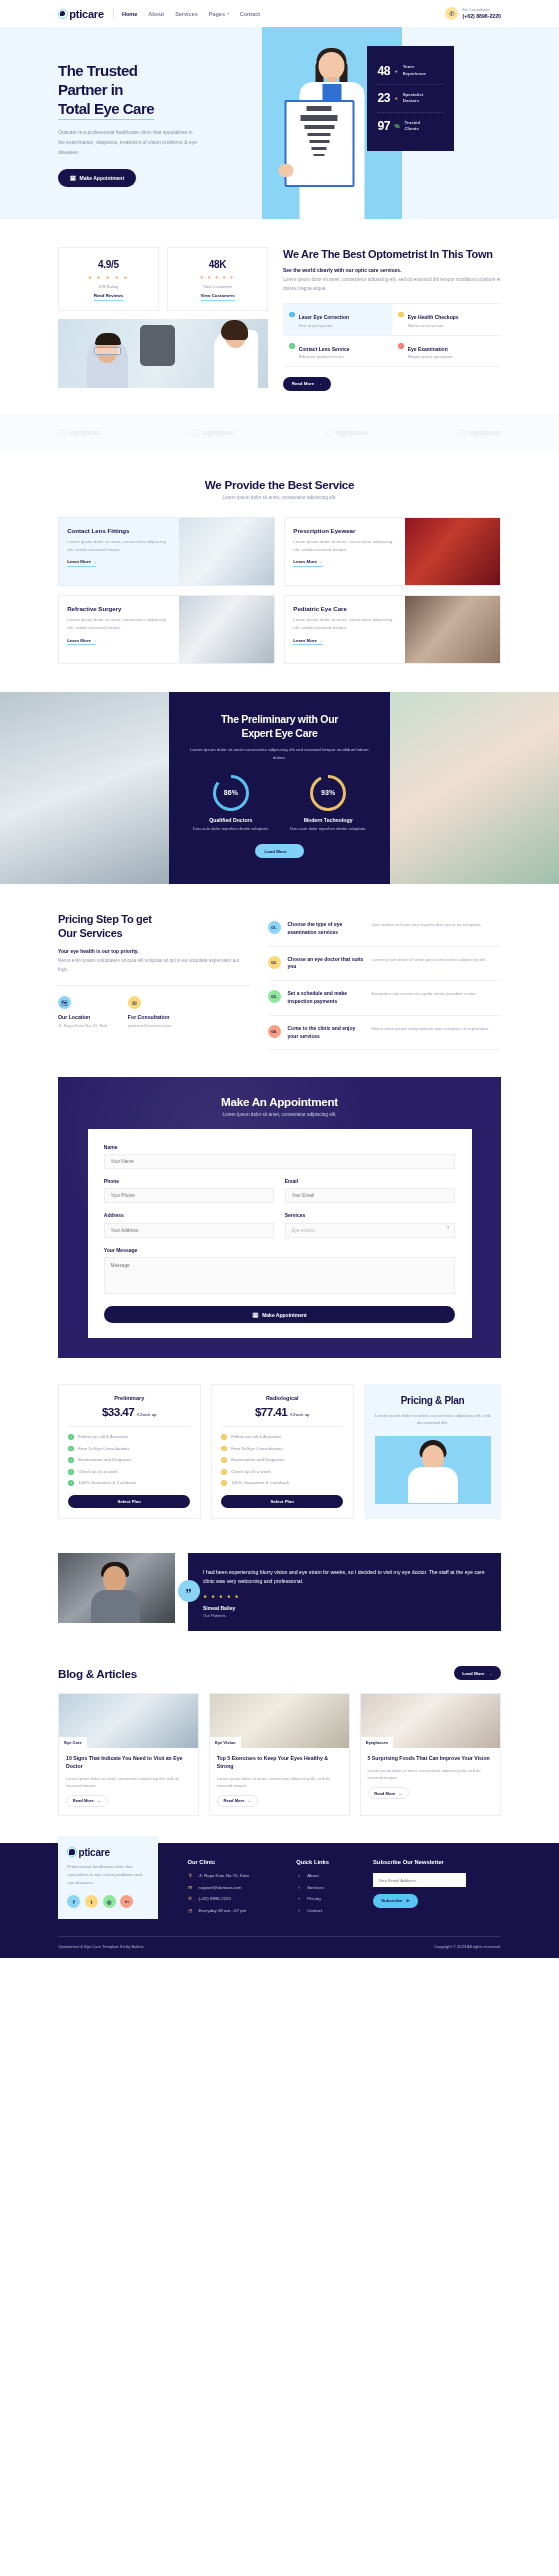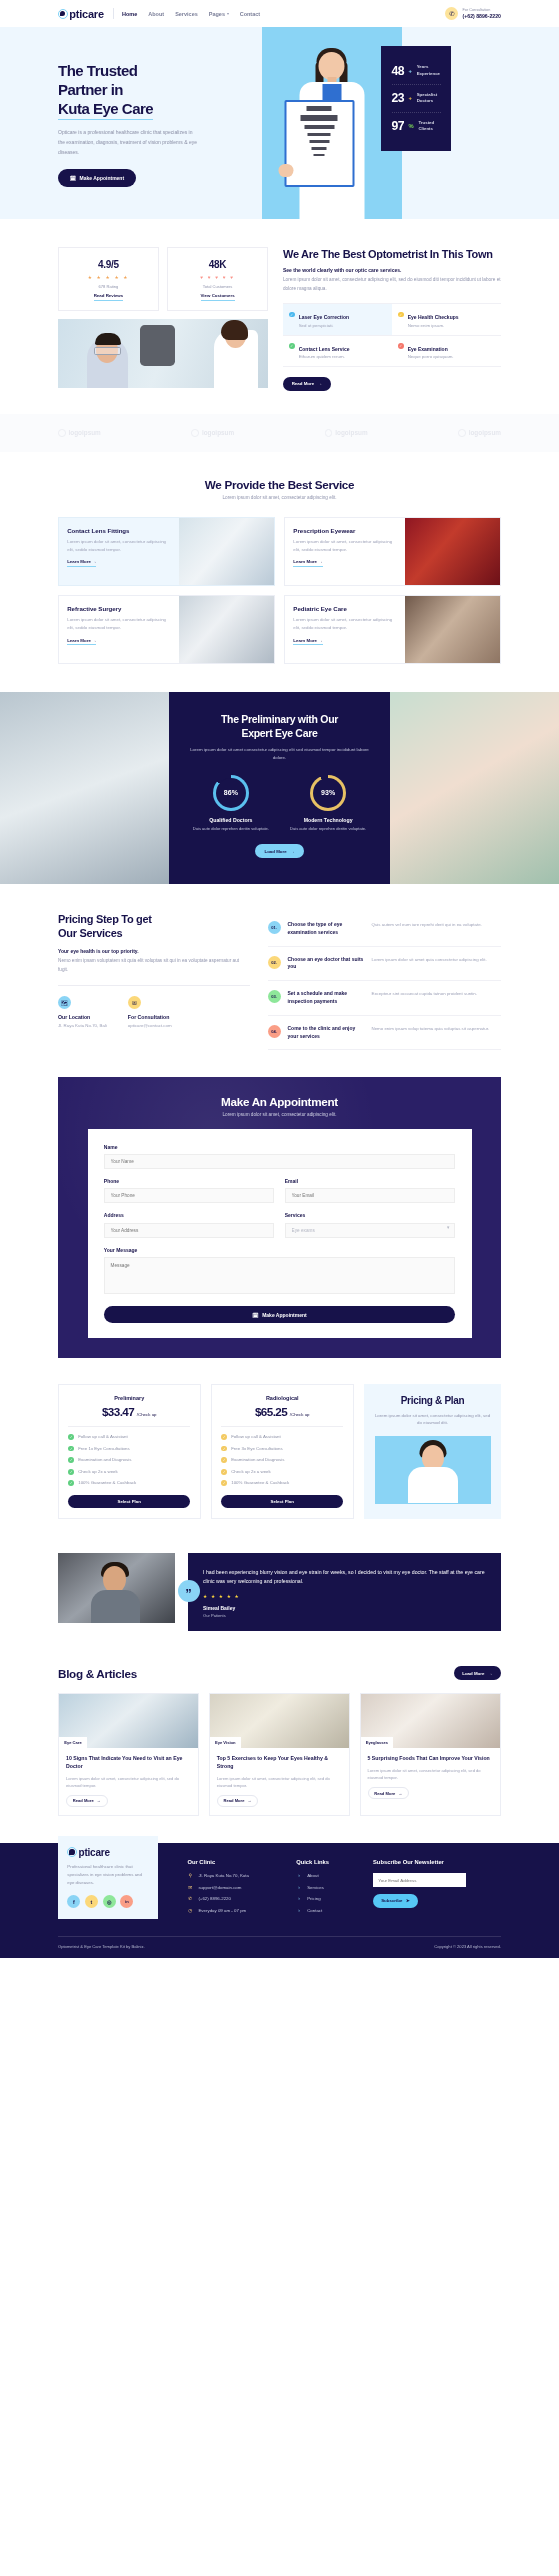--- a/index.html
+++ b/index.html
@@ -37,21 +37,21 @@
   .doc .head{position:absolute;left:45px;top:8.2px;width:26px;height:28px;border-radius:13px/14px;background:#f2c8a8;}
   .doc .hair{position:absolute;left:43px;top:3.5px;width:30px;height:20px;border-radius:15px 15px 7px 7px;background:#2b1d17;}
   .doc .hair2{position:absolute;left:42px;top:17.5px;width:8.2px;height:26px;border-radius:4.1px;background:#2b1d17;}
   .doc .hair3{position:absolute;left:66px;top:17.5px;width:8.2px;height:26px;border-radius:4.1px;background:#2b1d17;}
   .doc .neck{position:absolute;left:54px;top:33px;width:9.3px;height:9.3px;background:#e9b894;}
   .doc .coat{position:absolute;left:26px;top:38px;width:65px;height:137px;background:#fff;border-radius:13px 13px 0 0;}
   .doc .scrub{position:absolute;left:49px;top:40px;width:18.6px;height:41px;background:#2f6fd0;border-radius:0 0 5.8px 5.8px;}
   .doc .chart{position:absolute;left:10.5px;top:56px;width:70px;height:87px;background:#fff;border:2.9px solid #2f6fd0;border-radius:1.7px;}
   .doc .chart .row{height:5.2px;margin:4.1px auto 0;background:#2a2a3a;opacity:.85;}
   .doc .hand{position:absolute;left:4.7px;top:120px;width:15px;height:13px;border-radius:6.4px;background:#f2c8a8;}
-  .stats{position:absolute;left:323px;top:18.6px;width:70px;background:#17124a;padding:11.7px 10.5px;}
+  .stats{position:absolute;left:309px;top:18.6px;width:87px;background:#17124a;padding:11.7px 10.5px;}
   .stat{display:flex;align-items:center;gap:4.7px;padding:6.4px 0;}
   .stat+.stat{border-top:0.6px dotted rgba(255,255,255,.18);}
   .stat .num{font-size:12.2px;font-weight:bold;color:#fff;letter-spacing:-0.6px;}
   .stat .sup{font-size:5.8px;font-weight:bold;}
   .stat .lbl{font-size:4.4px;line-height:1.45;color:#d5d7e6;font-weight:600;}
   
   .about{padding:28px 0 23px;}
   .about-grid{display:flex;gap:15px;}
   .about-left{width:210px;}
   .kpis{display:flex;gap:8.2px;}
@@ -230,21 +230,21 @@
     </div>
   </div>
 </div>
 
 <section class="hero">
   <div class="hero-inner">
     <div class="hero-copy">
       <h1>
         <span>The Trusted</span><br>
         <span>Partner in</span><br>
-        <span class="ul">Kuta Eye Care</span>
+        <span class="ul">Total Eye Care</span>
       </h1>
       <p>Opticare is a professional healthcare clinic that specializes in the examination, diagnosis, treatment of vision problems &amp; eye diseases.</p>
       <button class="btn-dark">
         <span>🗓</span>
         <span>Make Appointment</span>
       </button>
     </div>
     <div class="hero-photo">
       <div class="doc">
         <div class="hair"></div>
@@ -549,21 +549,21 @@
         </li>
       <li>
           <span class="check" style="background:#5fcf80">✓</span>
           <span>100% Guarantee &amp; Cashback</span>
         </li>
     </ul>
     <button class="btn-plan">Select Plan</button>
   </div>
   <div class="price">
     <div class="nm">Radiological</div>
-    <div class="amt"><span>$65.25</span> <small>/Check up</small></div>
+    <div class="amt"><span>$77.41</span> <small>/Check up</small></div>
     <div class="divider"></div>
     <ul>
       <li>
           <span class="check" style="background:#f3ca62">✓</span>
           <span>Follow up call &amp; Assistant</span>
         </li>
       <li>
           <span class="check" style="background:#f3ca62">✓</span>
           <span>Free 3x Eye Consultations</span>
         </li>

